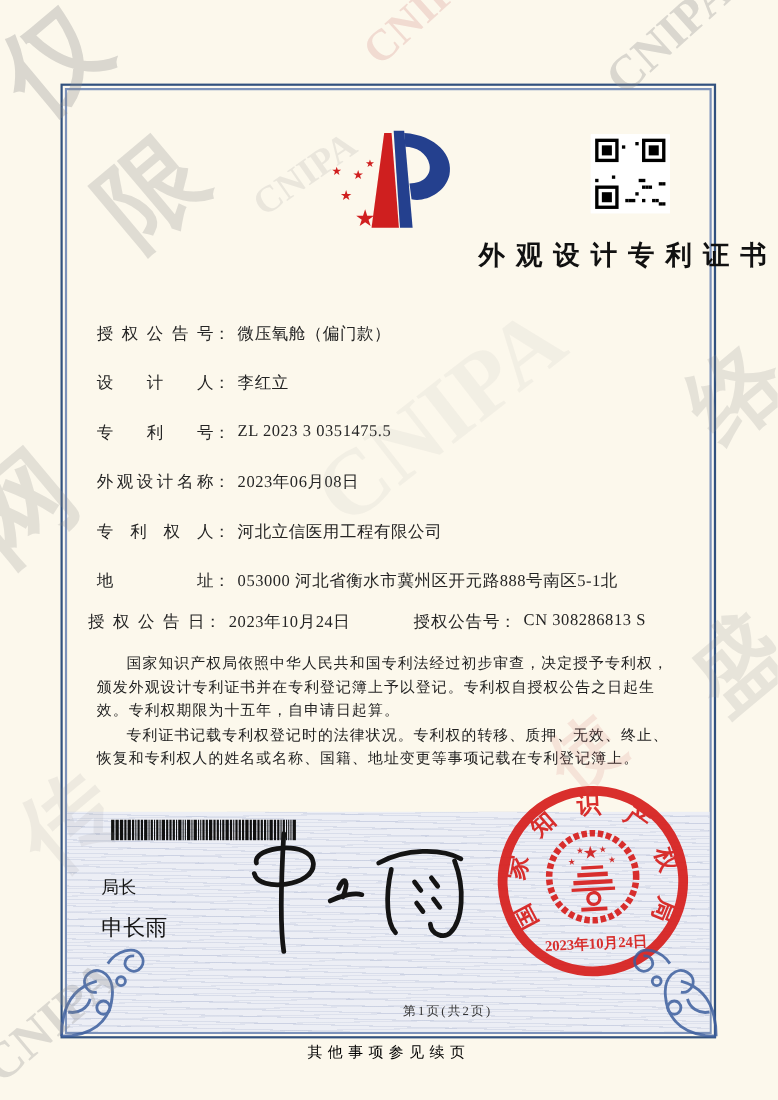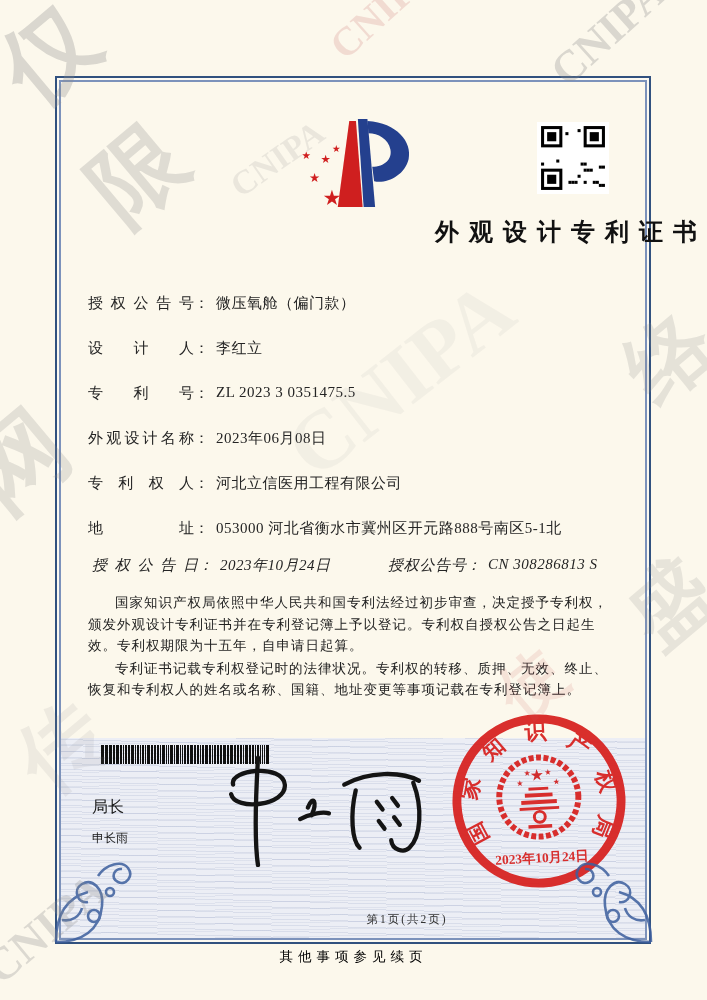--- a/index.html
+++ b/index.html
@@ -37,31 +37,31 @@
     position:absolute; left:0; top:216px; width:707px; text-align:right;
     font-size:24px; font-weight:bold; letter-spacing:10px; color:#111;
   }
 
   .fields { position:absolute; left:88px; top:294px; width:540px; }
   .row { display:flex; height:45px; align-items:flex-start; font-size:15px; color:#242424; }
   .lbl { display:inline-block; width:106px; text-align:justify; text-align-last:justify; letter-spacing:0; }
   .colon { margin-right:7px; }
   .val { letter-spacing:.5px; }
 
-  .grant-row { position:absolute; left:92px; top:556px; width:540px; display:flex; font-size:15px; color:#242424;font-style:italic; }
+  .grant-row { position:absolute; left:80px; top:556px; width:540px; display:flex; font-size:15px; color:#242424; }
   .grant-left { width:280px; display:flex; }
   .grant-right { display:flex; }
   .lbl2 { display:inline-block; width:78px; text-align:justify; text-align-last:justify;margin-left:16px; }
 
   .paras { position:absolute; left:88px; top:592px; width:534px; font-size:13.5px; line-height:21.5px; letter-spacing:1px; color:#222; }
   .paras p { text-indent:2em; margin-bottom:1px; }
 
   .barcode { position:absolute; left:100px; top:745px; width:172px; height:19px; }
   .signer-title { position:absolute; left:92px; top:797px; font-family:"Liberation Sans","DejaVu Sans",sans-serif; font-size:16px; color:#161616; }
-  .signer-name  { position:absolute; left:92px; top:830px; font-family:"Liberation Sans","DejaVu Sans",sans-serif; font-size:12px; color:#161616; }
+  .signer-name  { position:absolute; left:92px; top:830px; font-family:"Liberation Sans","DejaVu Sans",sans-serif; font-size:20px; color:#161616; }
   .signature { position:absolute; left:198px; top:752px; width:235px; height:115px; }
 
   .seal { position:absolute; left:450px; top:712px; width:178px; height:178px; transform:rotate(-3deg); opacity:.93; z-index:4; }
 
   .page-footer { position:absolute; left:55px; top:912px; width:704px; text-align:center; font-size:11.5px; letter-spacing:2px; color:#333; }
   .note { position:absolute; left:0; top:948px; width:707px; text-align:center; font-size:13.5px; letter-spacing:5px; color:#000000; }
 
   .ornament { position:absolute; width:104px; height:104px; z-index:3; }
   .orn-left  { left:48px;  top:846px; }
   .orn-right { left:555px; top:846px; transform:scaleX(-1); }

